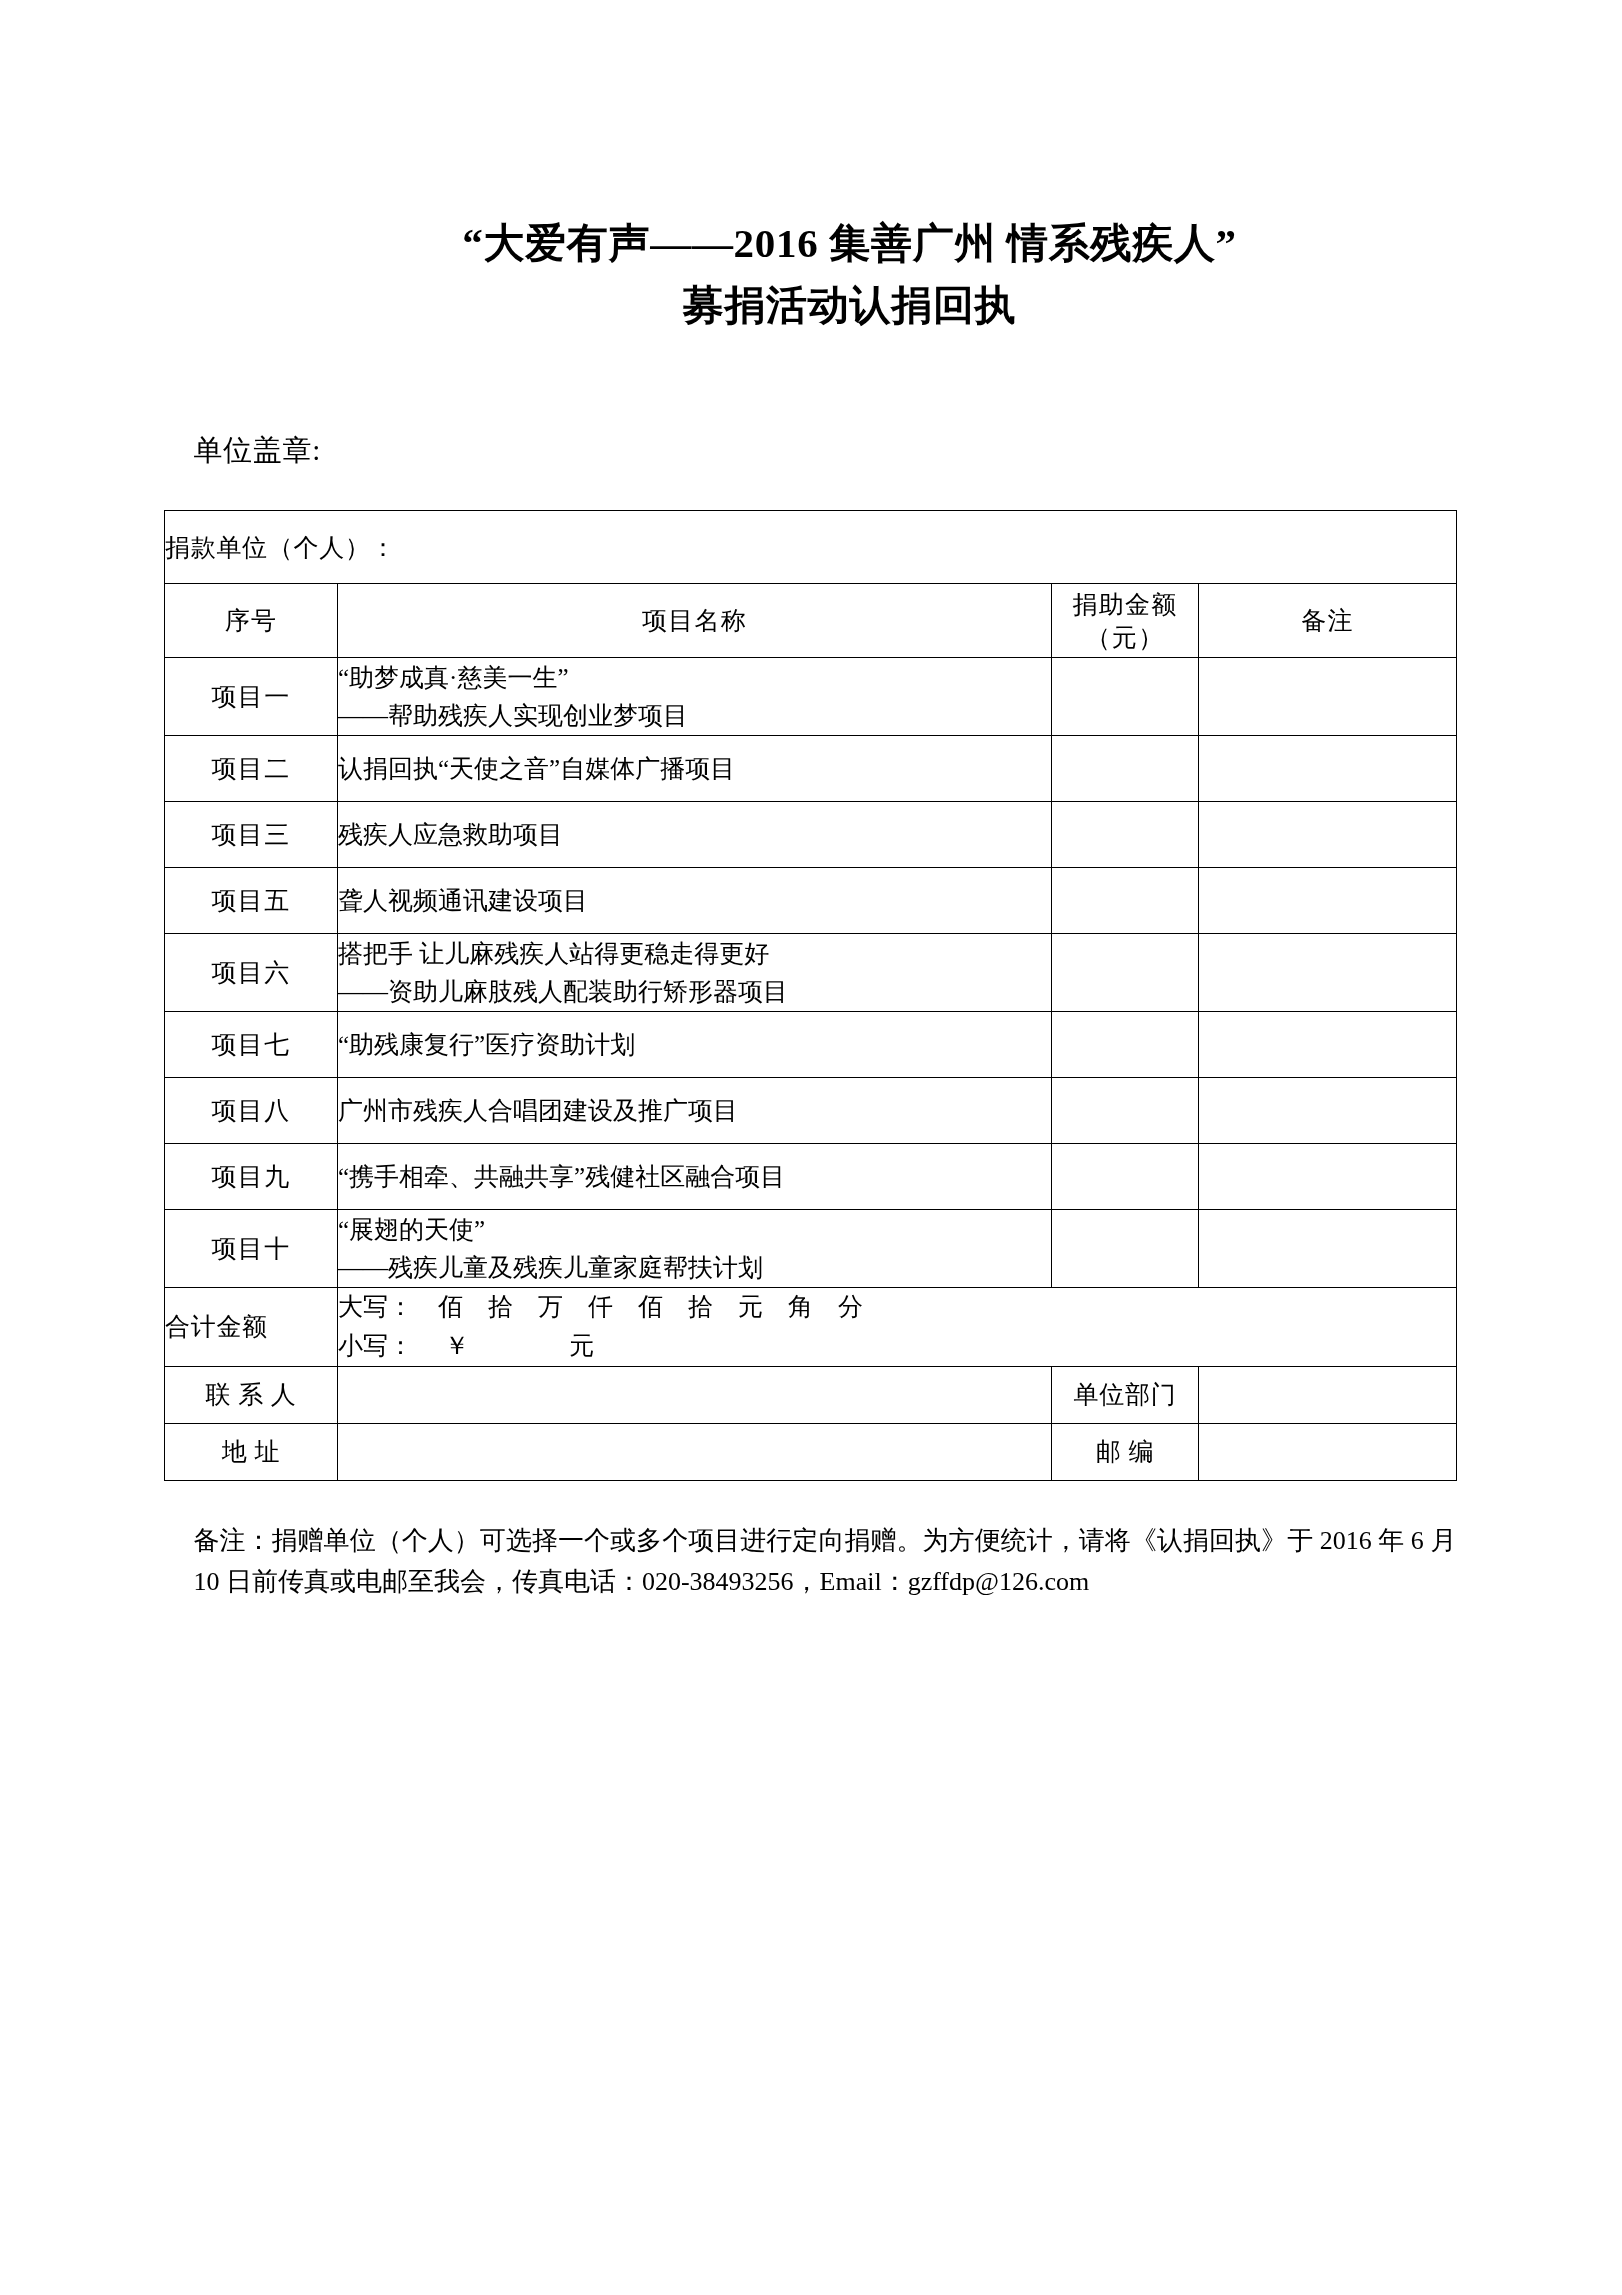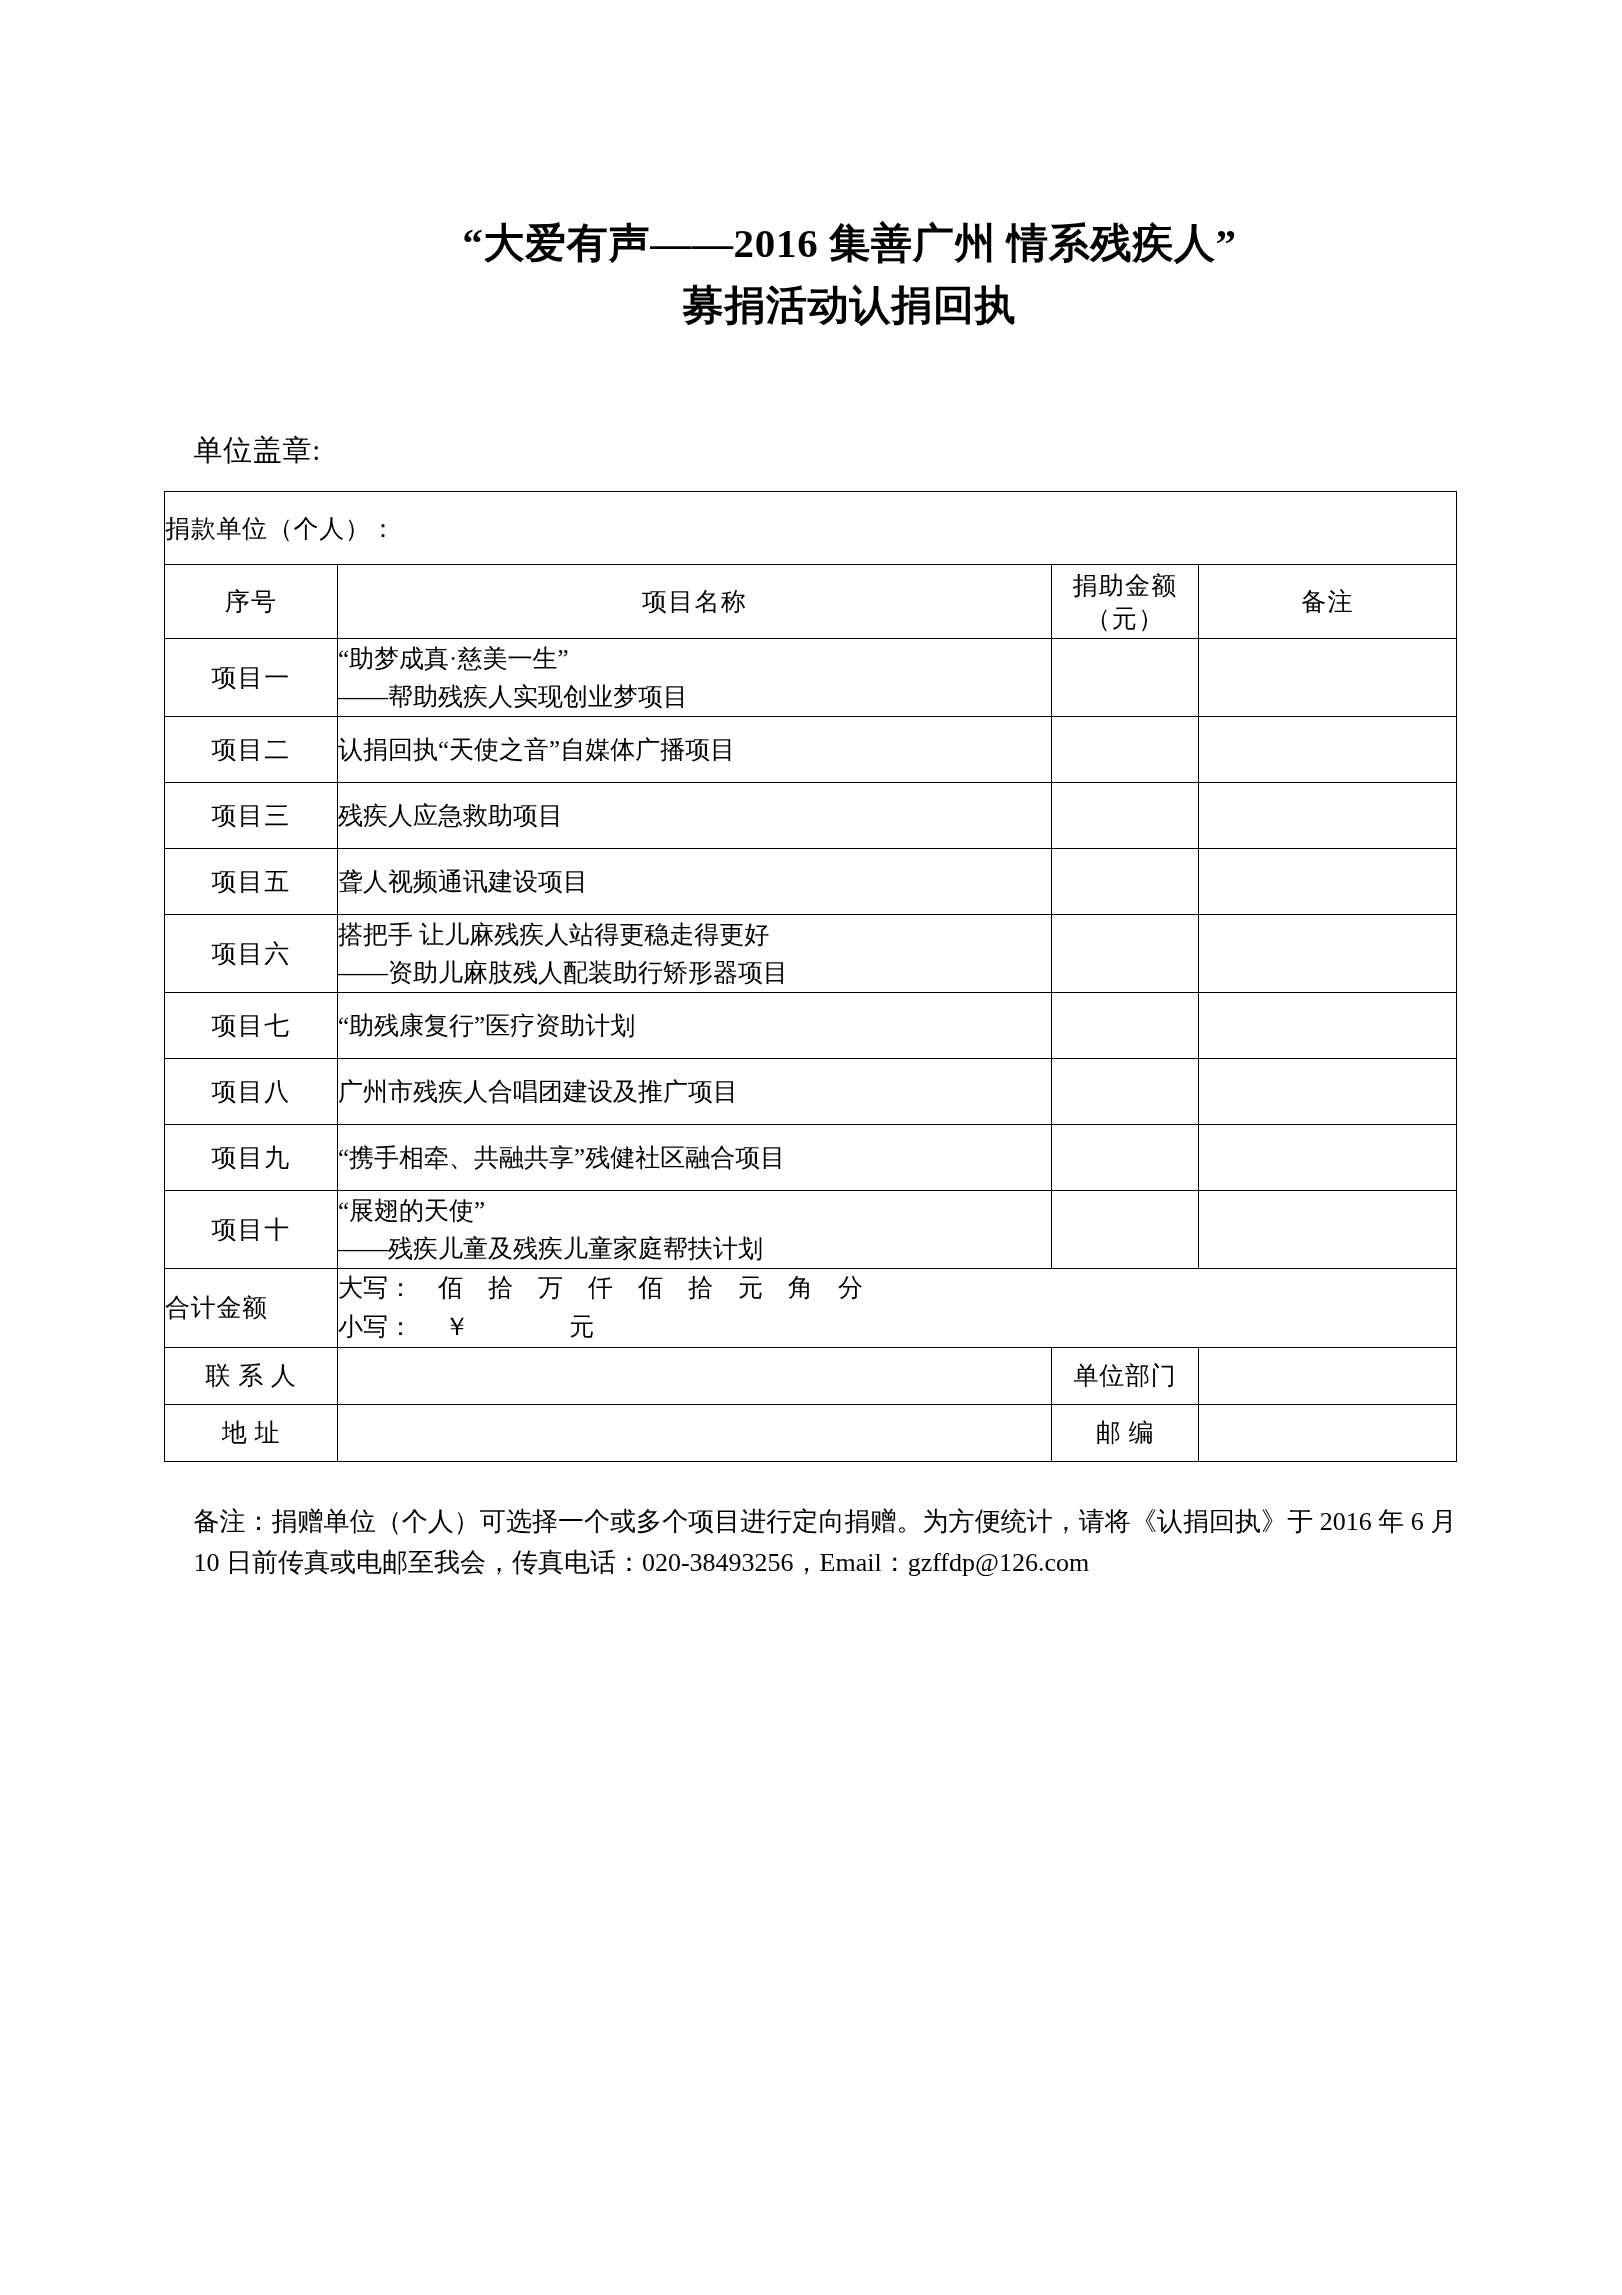--- a/index.html
+++ b/index.html
@@ -32,21 +32,21 @@
     margin-top: 6.5px;
     font-family: Liberation Serif, serif;
   }
   .seal-label {
     margin-top: 98px;
     margin-left: 29.4px;
     font-size: 29px;
     letter-spacing: 0.7px;
   }
   table.form {
-    margin-top: 20px;
+    margin-top: 39px;
     border-collapse: collapse;
     width: 1292px;
     table-layout: fixed;
     font-family: Liberation Serif, serif;
   }
   table.form td {
     border: 1.3px solid #000000;
     padding: 0;
     font-size: 25px;
     vertical-align: middle;

